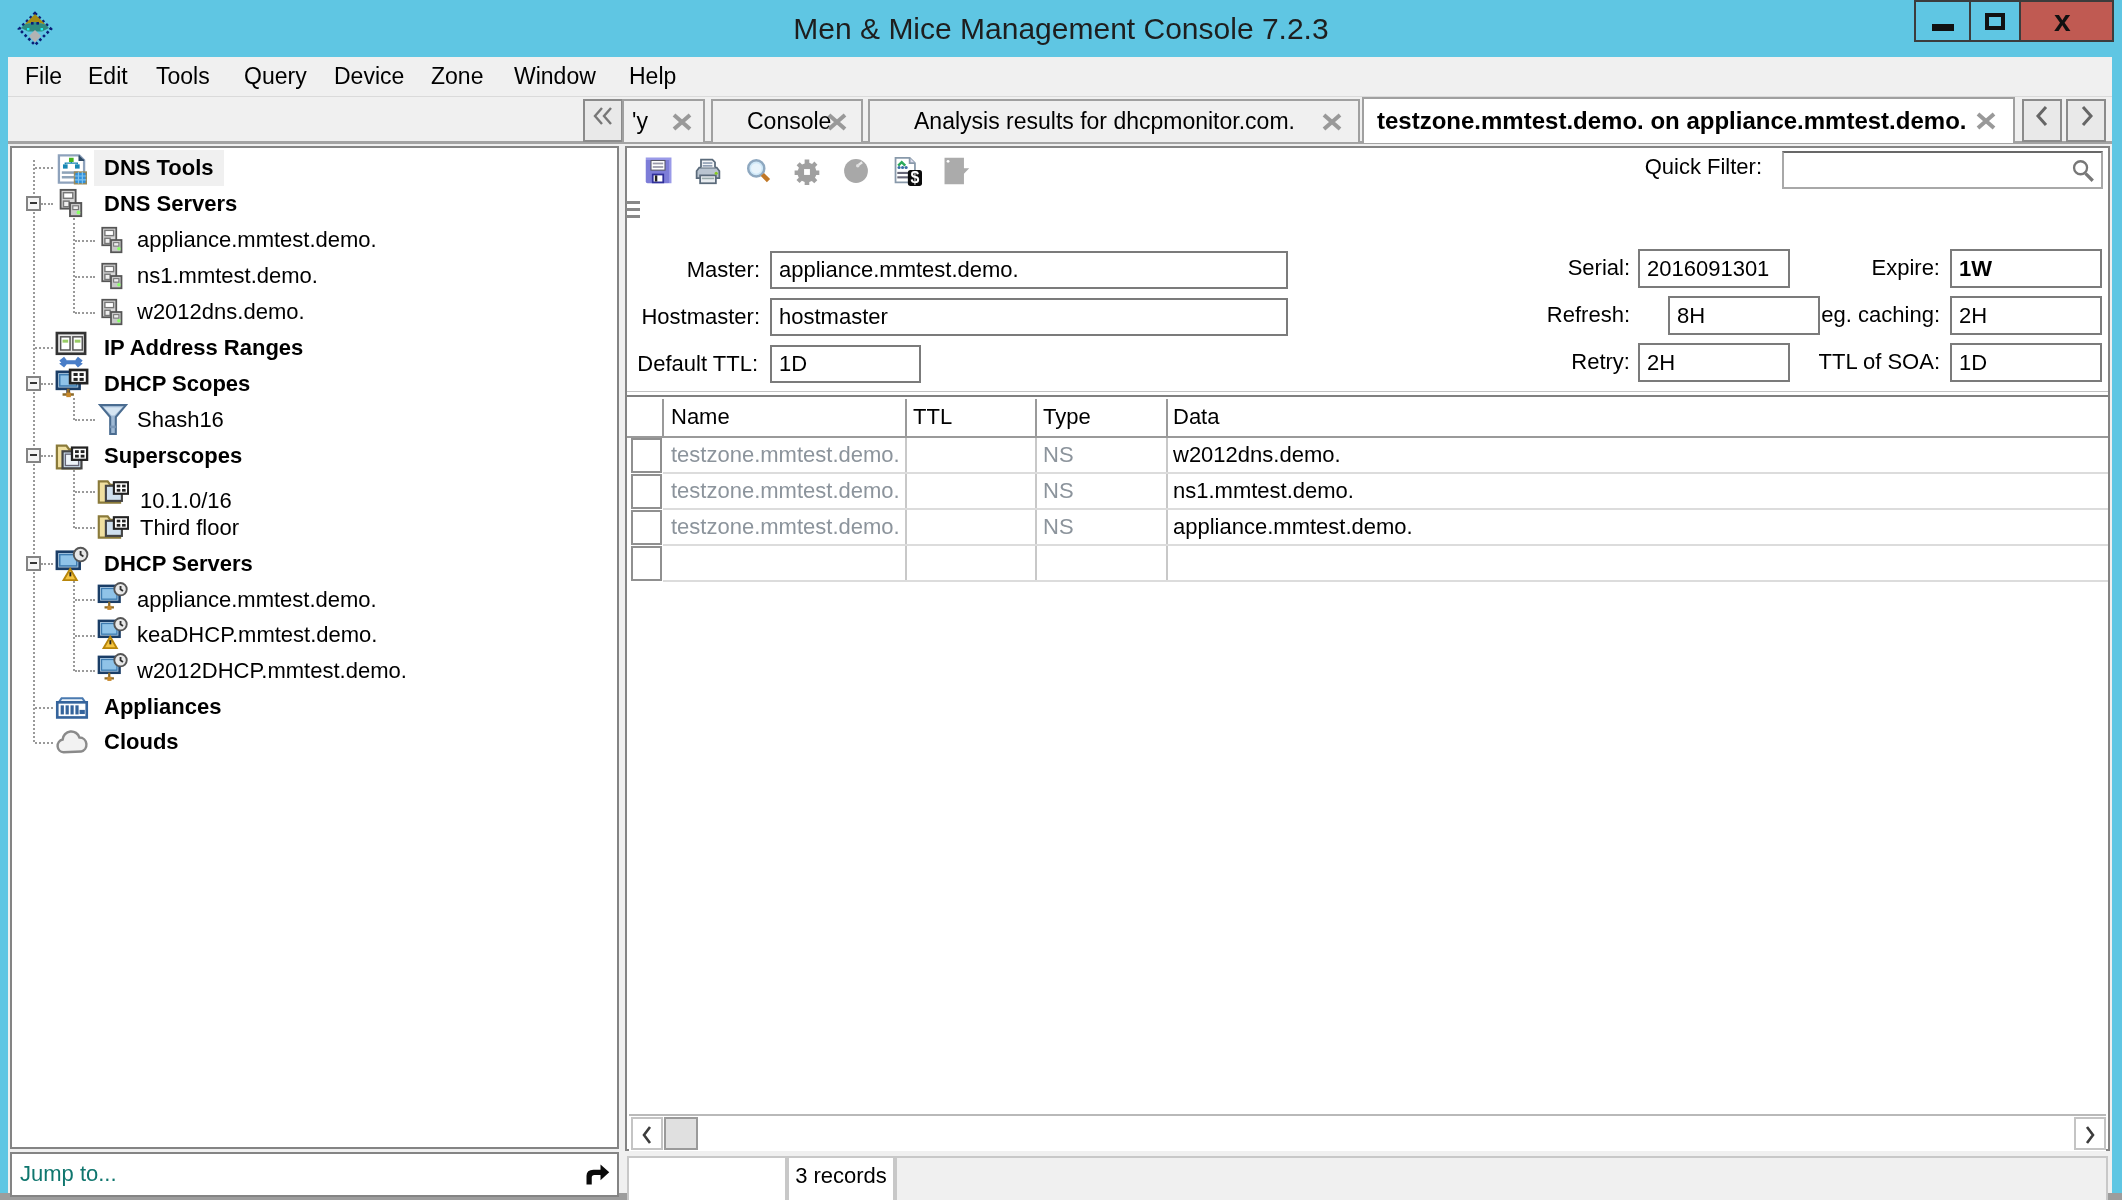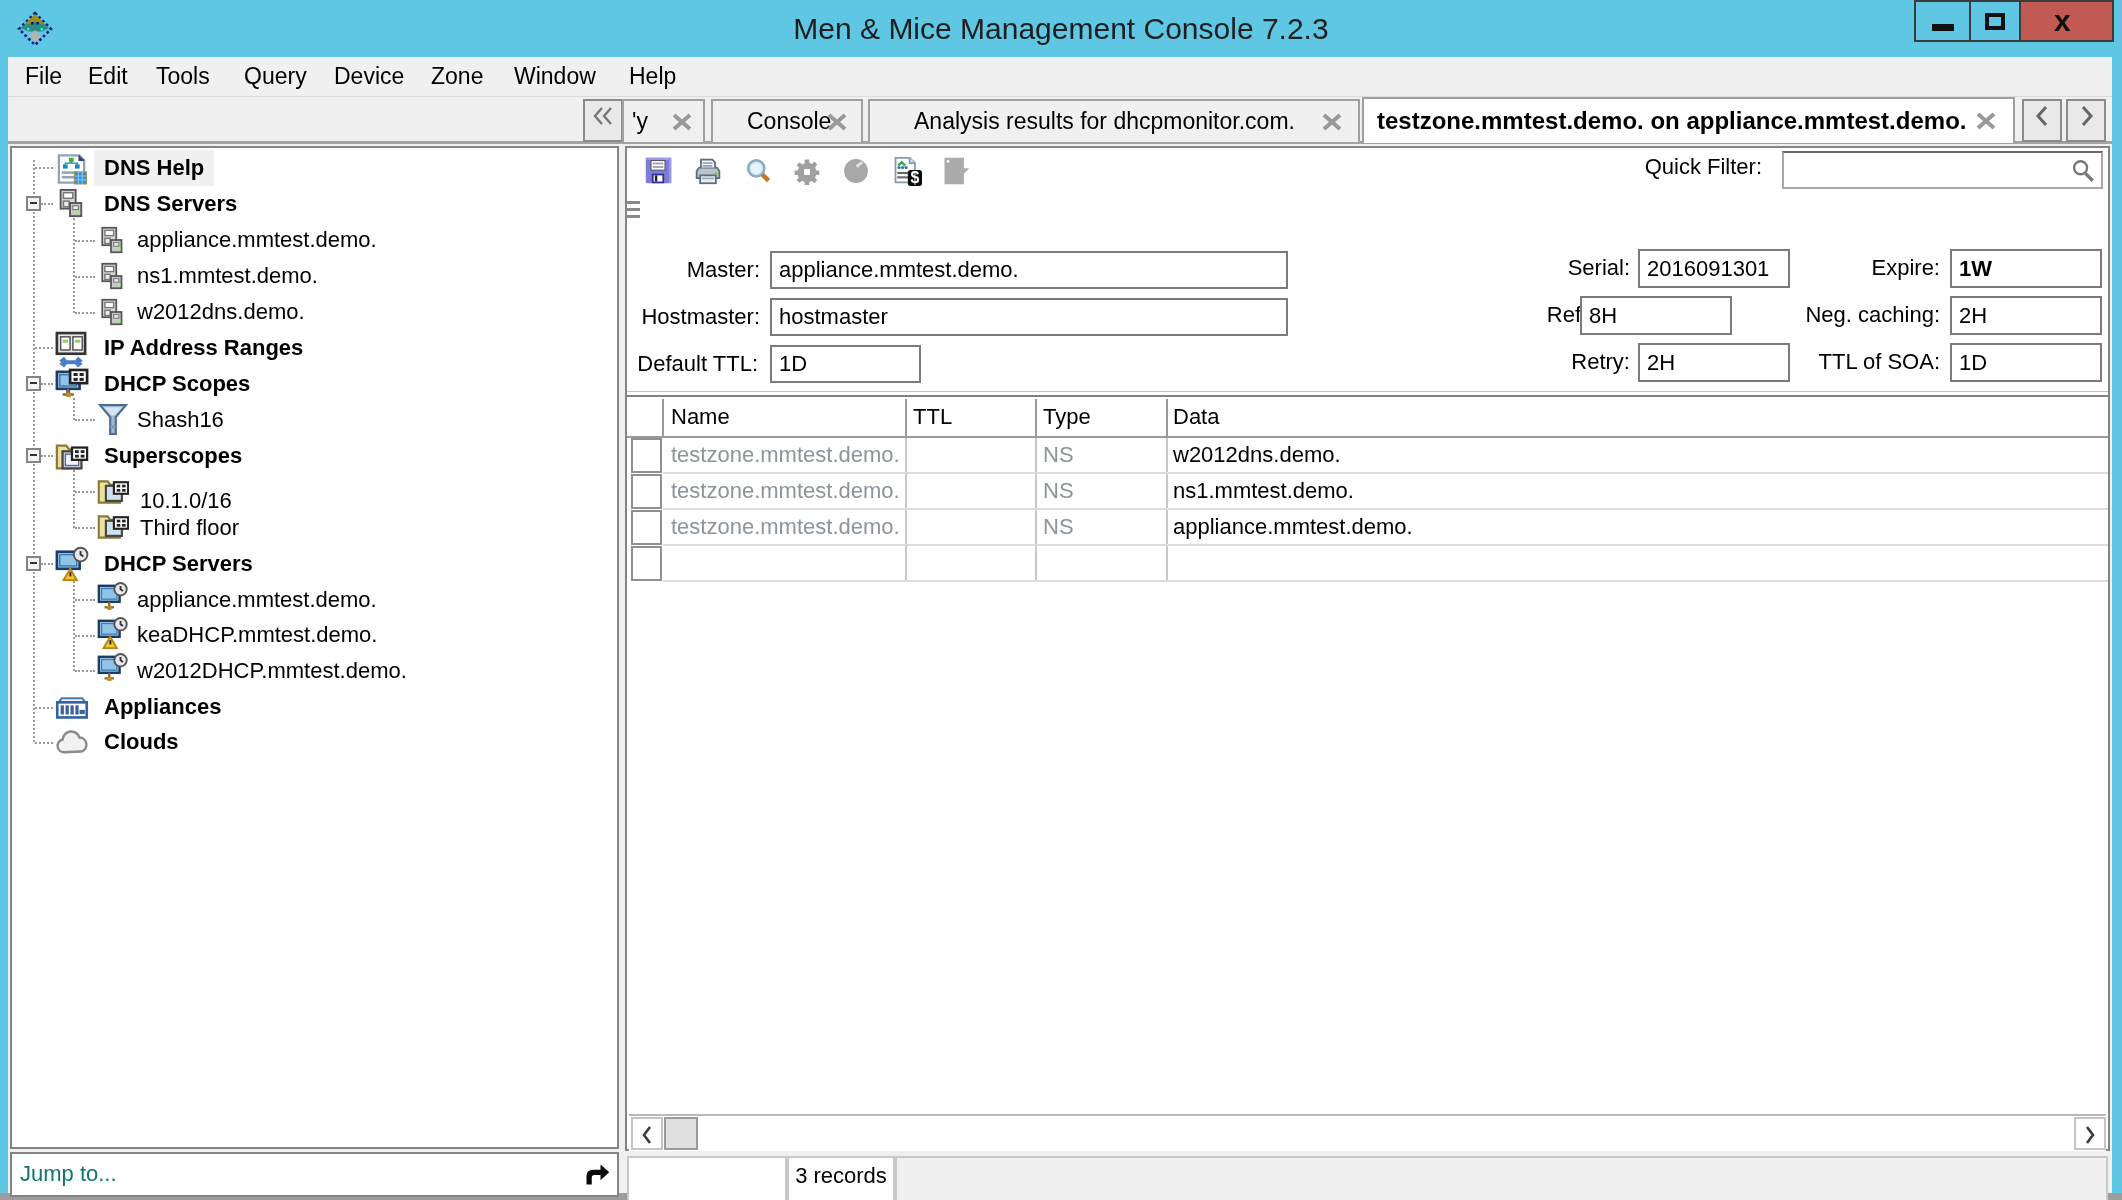--- a/index.html
+++ b/index.html
@@ -306,21 +306,21 @@
     <rect x="3" y="4.6" width="1.7" height="4.8" fill="#35649c"></rect>
     <rect x="5.6" y="4.6" width="1.7" height="4.8" fill="#35649c"></rect>
     <rect x="8.2" y="4.6" width="1.7" height="4.8" fill="#35649c"></rect>
     <rect x="10.8" y="4.6" width="1.7" height="4.8" fill="#35649c"></rect>
     <rect x="13" y="7" width="2.8" height="2.2" fill="#35649c"></rect>
   </svg>
   <svg class="abs" style="left:55px;top:729px;" width="34" height="28" viewBox="0 0 18 15">
     <path d="M4.5 12.5 a3.5 3.5 0 0 1 -0.5 -6.9 a4.6 4.6 0 0 1 9 -1 a3.8 3.8 0 0 1 0.8 7.5 Z" fill="#f2f2f2" stroke="#8a8a8a" stroke-width="1.3"></path>
   </svg>
 
-  <div class="titem tb" style="left:94px;top:150px;background:#f0f0f0;padding:0 10px;">DNS Help</div>
+  <div class="titem tb" style="left:94px;top:150px;background:#f0f0f0;padding:0 10px;">DNS Tools</div>
   <div class="titem tb" style="left:104px;top:186px;">DNS Servers</div>
   <div class="titem" style="left:137px;top:222px;">appliance.mmtest.demo.</div>
   <div class="titem" style="left:137px;top:258px;">ns1.mmtest.demo.</div>
   <div class="titem" style="left:137px;top:294px;">w2012dns.demo.</div>
   <div class="titem tb" style="left:104px;top:330px;">IP Address Ranges</div>
   <div class="titem tb" style="left:104px;top:366px;">DHCP Scopes</div>
   <div class="titem" style="left:137px;top:402px;">Shash16</div>
   <div class="titem tb" style="left:104px;top:438px;">Superscopes</div>
   <div class="titem" style="left:140px;top:483px;">10.1.0/16</div>
   <div class="titem" style="left:140px;top:510px;">Third floor</div>
@@ -406,21 +406,21 @@
   <div class="lbl" style="left:1430px;top:302px;width:200px;">Refresh:</div>
   <div class="lbl" style="left:1430px;top:349px;width:200px;">Retry:</div>
   <div class="lbl" style="left:1740px;top:255px;width:200px;">Expire:</div>
   <div class="lbl" style="left:1740px;top:302px;width:200px;">Neg. caching:</div>
   <div class="lbl" style="left:1740px;top:349px;width:200px;">TTL of SOA:</div>
 
   <div class="inp" style="left:770px;top:251px;width:518px;height:38px;line-height:34px;">appliance.mmtest.demo.</div>
   <div class="inp" style="left:770px;top:298px;width:518px;height:38px;line-height:34px;">hostmaster</div>
   <div class="inp" style="left:770px;top:345px;width:151px;height:38px;line-height:34px;">1D</div>
   <div class="inp" style="left:1638px;top:249px;width:152px;height:39px;line-height:35px;">2016091301</div>
-  <div class="inp" style="left:1580px;top:296px;width:152px;height:39px;line-height:35px;">8H</div>
+  <div class="inp" style="left:1668px;top:296px;width:152px;height:39px;line-height:35px;">8H</div>
   <div class="inp" style="left:1638px;top:343px;width:152px;height:39px;line-height:35px;">2H</div>
   <div class="inp" style="left:1950px;top:249px;width:152px;height:39px;line-height:35px;font-weight:bold;">1W</div>
   <div class="inp" style="left:1950px;top:296px;width:152px;height:39px;line-height:35px;">2H</div>
   <div class="inp" style="left:1950px;top:343px;width:152px;height:39px;line-height:35px;">1D</div>
 
   <div class="abs" style="left:627px;top:395px;width:1481px;height:2px;background:#808080;"></div>
   <div class="abs" style="left:627px;top:391px;width:1481px;height:1px;background:#c0c0c0;"></div>
 
   <div class="gridv" style="left:662px;top:399px;height:37px;background:#9a9a9a;"></div>
   <div class="gridv" style="left:905px;top:399px;height:37px;background:#9a9a9a;"></div>

